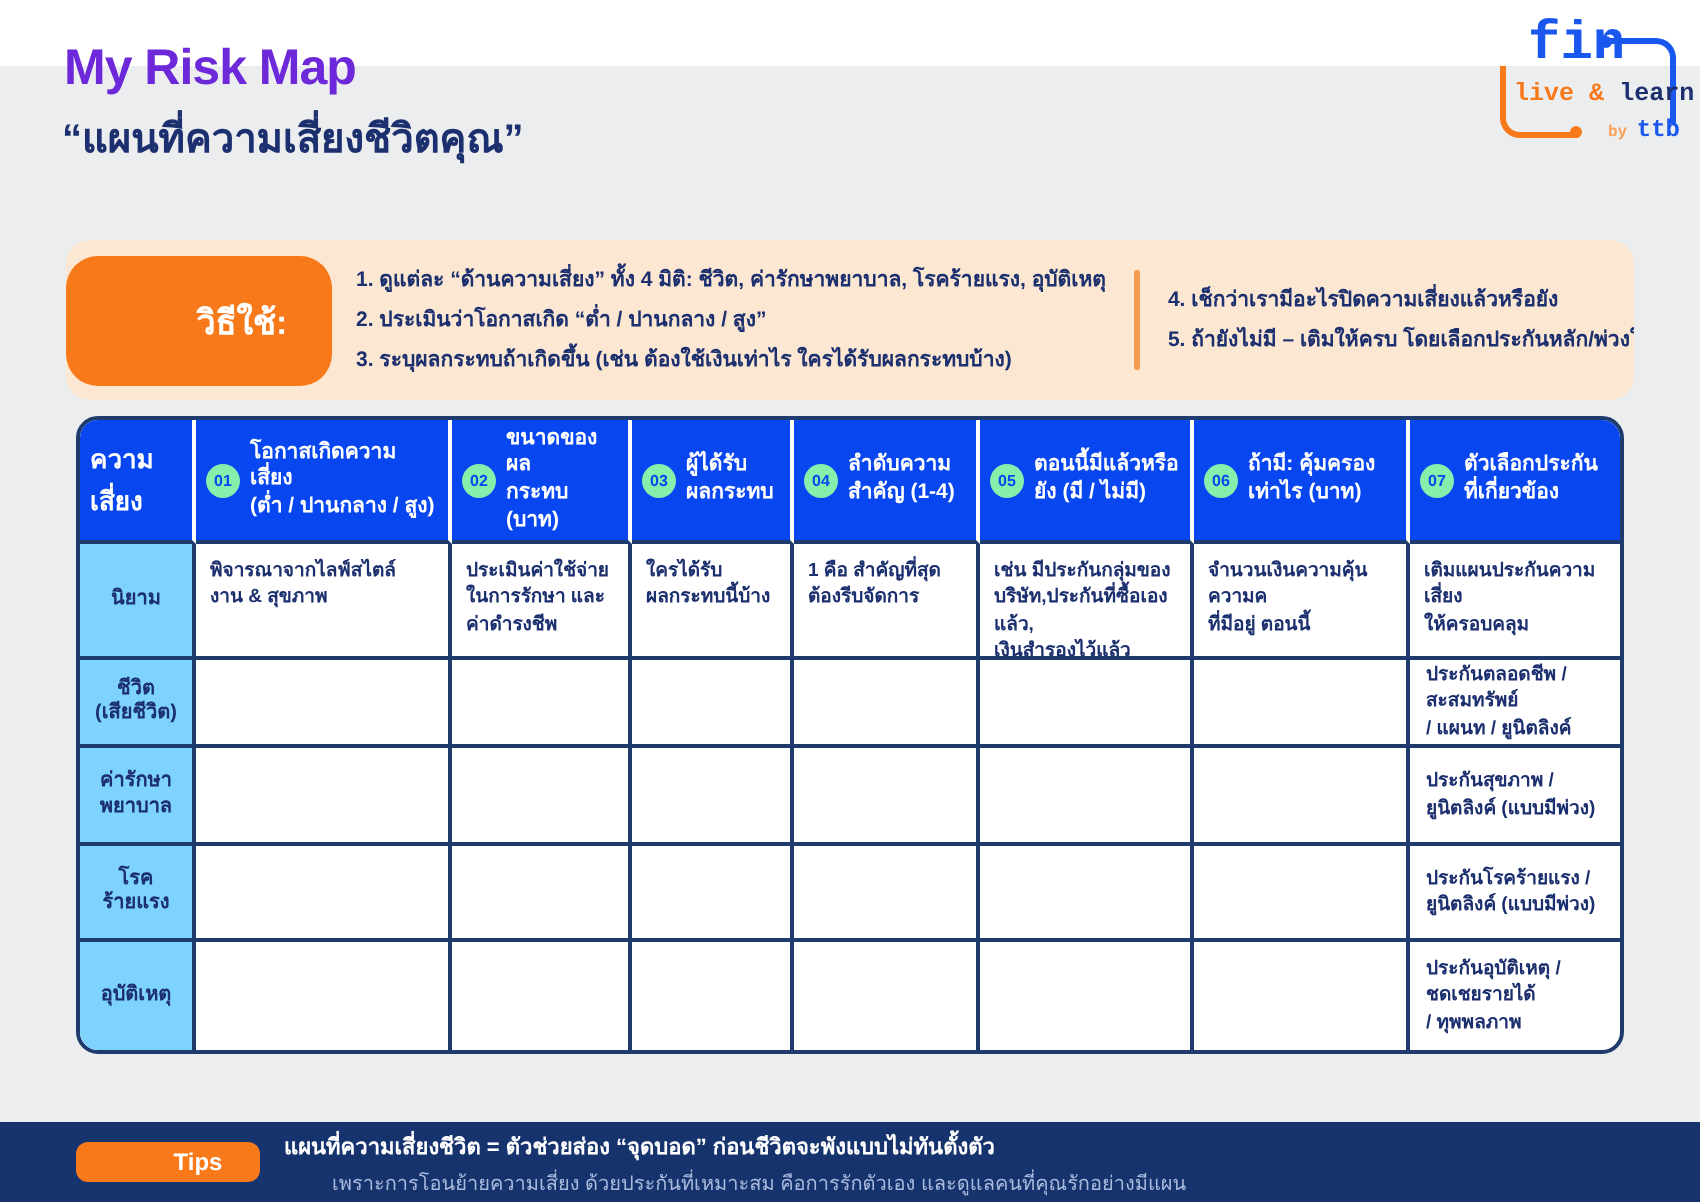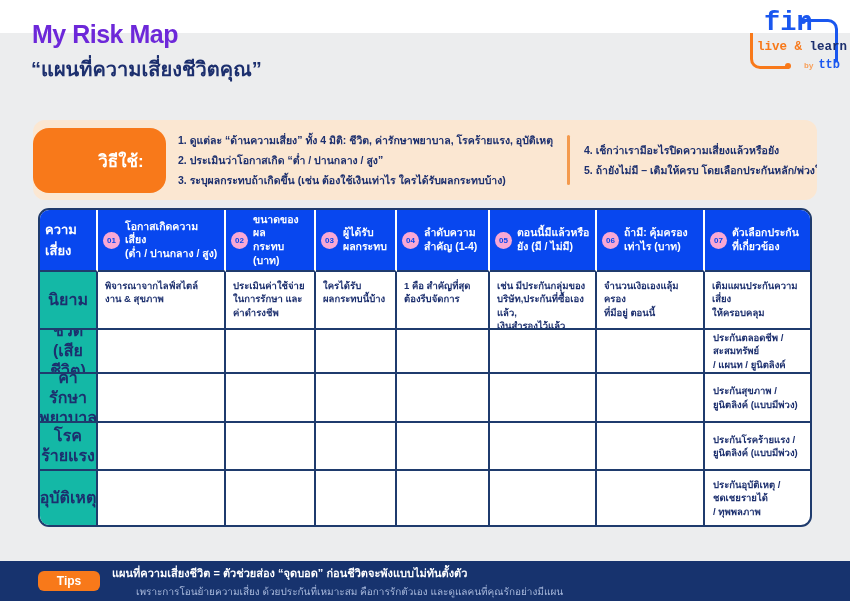--- a/index.html
+++ b/index.html
@@ -31,30 +31,30 @@
   .inst-divider{flex:none;width:3px;height:50px;border-radius:2px;background:#F49A4D;margin:0 14px;}
 
   
   .risk-table{position:absolute;left:38px;top:208px;width:774px;height:319px;border:2.5px solid #1F3B6D;border-radius:11px;overflow:hidden;background:#fff;display:grid;grid-template-columns:58px 128px 90px 81px 93px 107px 108px 1fr;grid-template-rows:62px 58px 44px 49px 48px 1fr;box-sizing:border-box;}
   .cell{border-right:2px solid #1F3B6D;border-bottom:2px solid #1F3B6D;box-sizing:border-box;overflow:hidden;}
   .c8{border-right:none;}
   .rlast{border-bottom:none;}
   .hcell{background:#0847EF;border-right-color:#FFFFFF;color:#fff;display:flex;align-items:center;padding:0 5px;gap:5px;}
   .hcell.c8{border-right:none;}
   .corner{justify-content:center;font-size:13px;font-weight:700;}
-  .badge{flex:none;width:17px;height:17px;border-radius:50%;background:#f9a8d4;color:#0847EF;font-size:8px;font-weight:800;display:flex;align-items:center;justify-content:center;}
+  .badge{flex:none;width:17px;height:17px;border-radius:50%;background:#86efac;color:#0847EF;font-size:8px;font-weight:800;display:flex;align-items:center;justify-content:center;}
   .hlabel{font-size:10.5px;font-weight:700;line-height:1.3;}
-  .lcell{background:#14b8a6;display:flex;flex-direction:column;align-items:center;justify-content:center;text-align:center;color:#1C2F6E;font-weight:700;font-size:16px;line-height:1.25;}
+  .lcell{background:#7dd3fc;display:flex;flex-direction:column;align-items:center;justify-content:center;text-align:center;color:#1C2F6E;font-weight:700;font-size:10px;line-height:1.25;}
   .dcell{padding:7px 7px 0 7px;font-size:9.5px;font-weight:700;color:#1C2F6E;line-height:1.4;}
   .ecell{background:#fff;}
   .icell{display:flex;flex-direction:column;justify-content:center;padding:4px 8px;font-size:9.5px;font-weight:700;color:#1C2F6E;line-height:1.4;}
 
   
   .footer{position:absolute;left:0;top:561px;width:850px;height:40px;background:#17336E;display:flex;align-items:center;}
-  .tips{flex:none;margin-left:38px;width:62px;height:20px;border-radius:6px;background:#F8791A;color:#fff;font-weight:700;font-size:12px;display:flex;align-items:center;justify-content:center;}
+  .tips{flex:none;margin-left:38px;width:62px;height:20px;border-radius:6px;background:#F8791A;color:#fff;font-weight:700;font-size:12px;display:flex;align-items:center;justify-content:center;padding-left:30px;}
   .footer-text{margin-left:12px;}
   .f1{font-size:11px;font-weight:700;color:#FFFFFF;white-space:nowrap;}
   .f2{font-size:10px;font-weight:400;color:#A9BADD;white-space:nowrap;margin-top:2px;margin-left:24px;}
 </style>
 </head>
 <body>
 
 <div class="canvas">
   <div class="top-band"></div>
 
@@ -155,21 +155,21 @@
     <div class="cell dcell">
         <div>1 คือ สำคัญที่สุด</div>
         <div>ต้องรีบจัดการ</div>
       </div>
     <div class="cell dcell">
         <div>เช่น มีประกันกลุ่มของ</div>
         <div>บริษัท,ประกันที่ซื้อเองแล้ว,</div>
         <div>เงินสำรองไว้แล้ว</div>
       </div>
     <div class="cell dcell">
-        <div>จำนวนเงิอเองแลุ้มครอง</div>
+        <div>จำนวนเงินความคุ้นความค</div>
         <div>ที่มีอยู่ ตอนนี้</div>
       </div>
     <div class="cell dcell c8">
         <div>เติมแผนประกันความเสี่ยง</div>
         <div>ให้ครอบคลุม</div>
       </div>
 
     <div class="cell lcell">
         <div>ชีวิต</div>
         <div>(เสียชีวิต)</div>

